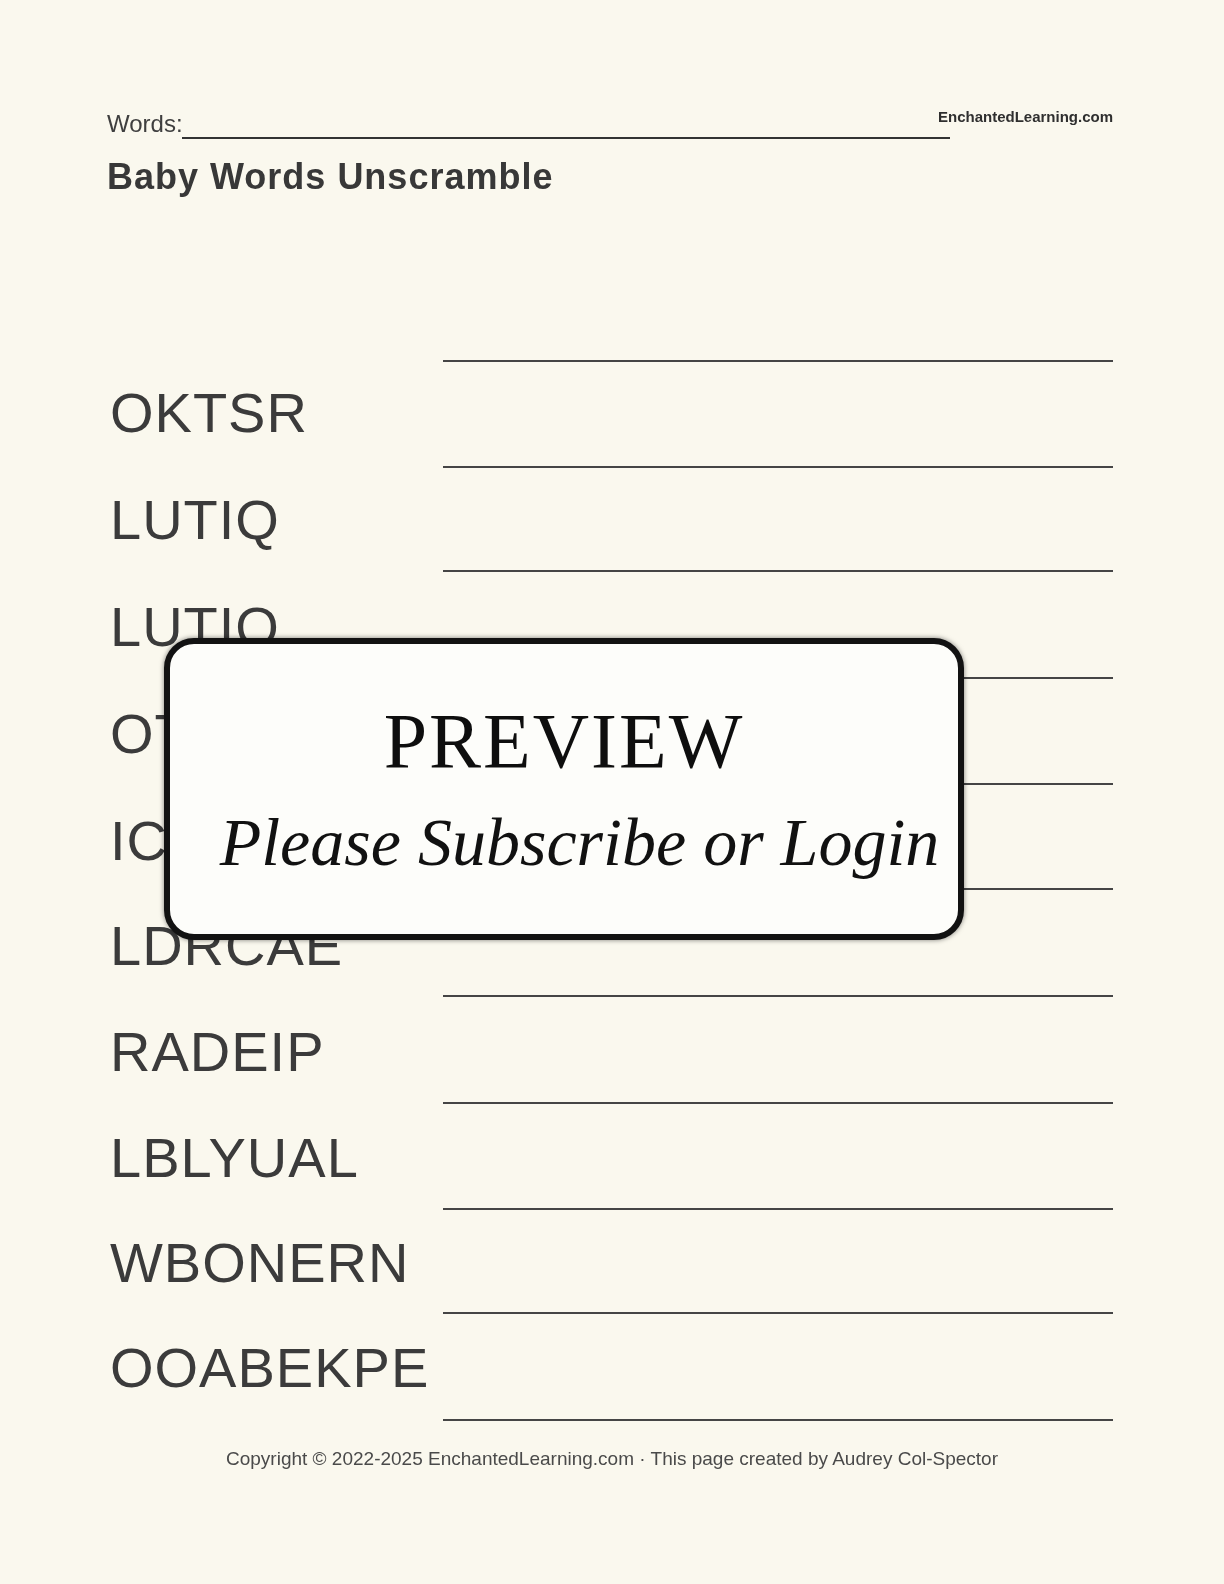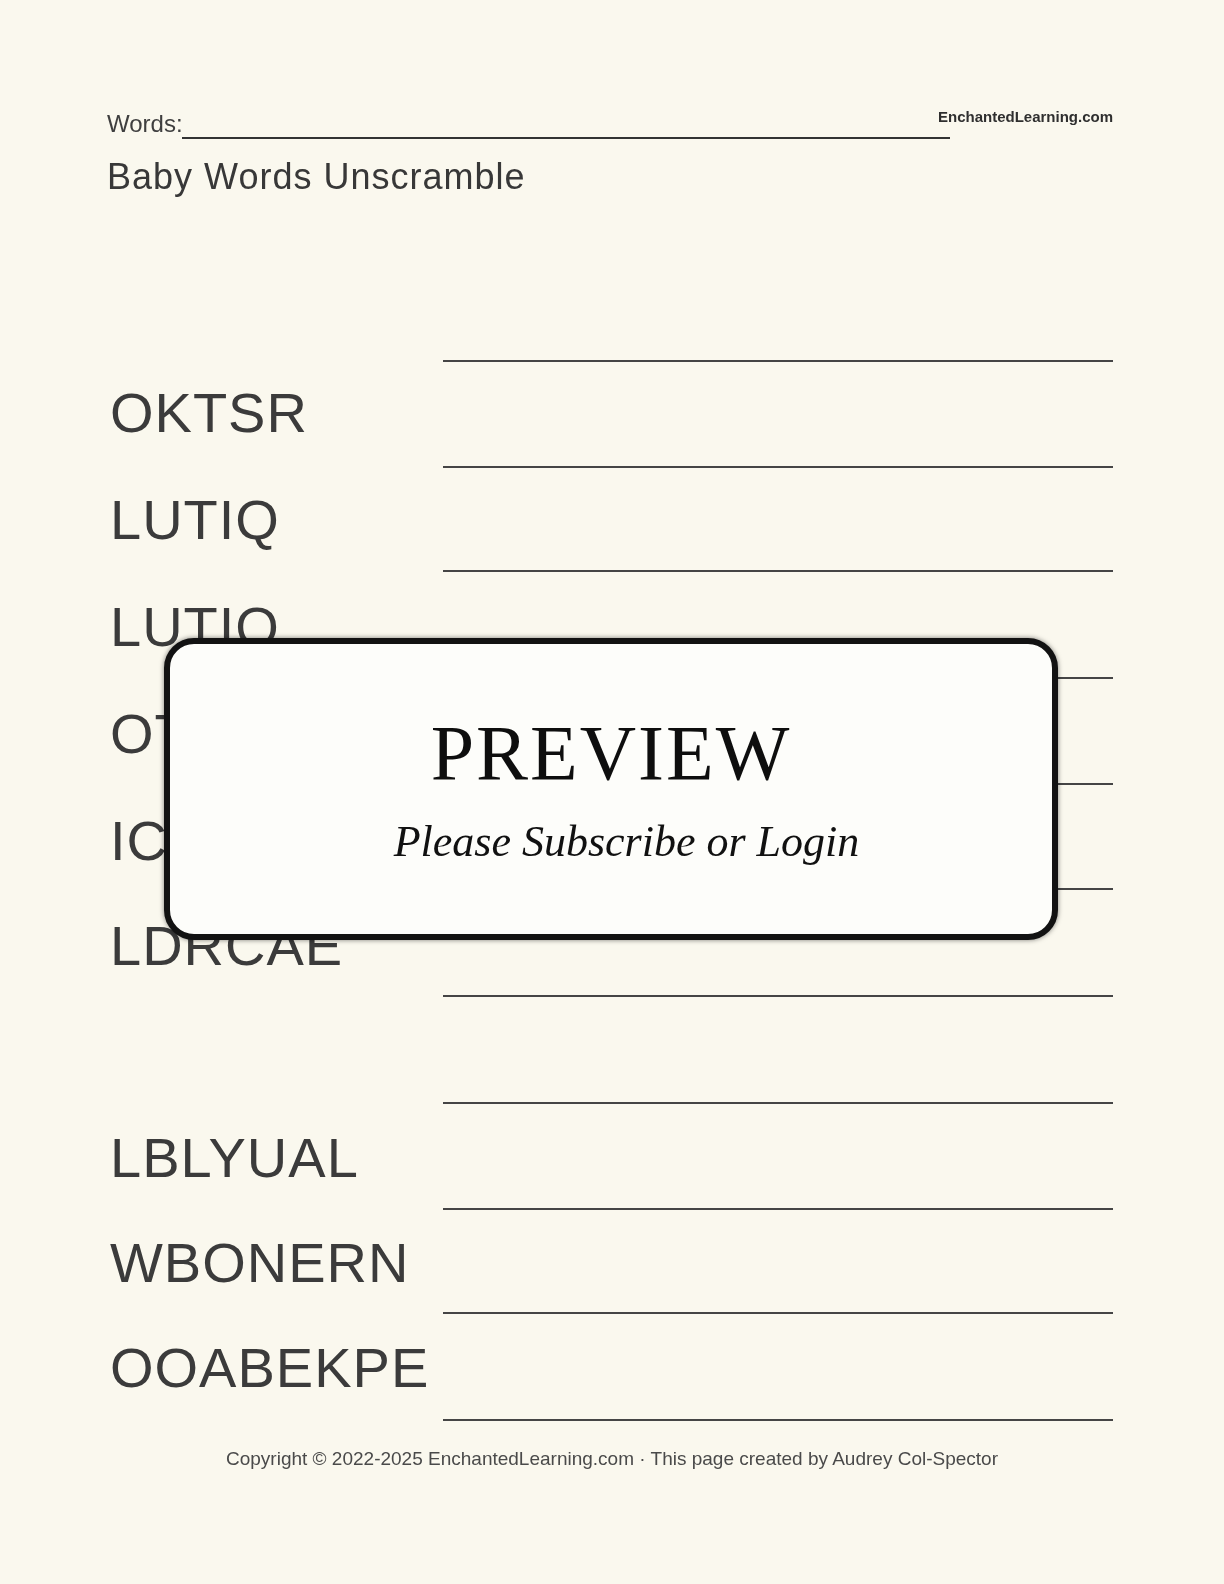--- a/index.html
+++ b/index.html
@@ -32,21 +32,21 @@
     right: 111px; top: 108px;
     font-size: 15px;
     font-weight: 600;
     color: #2F2F2F;
     text-decoration: none;
   }
   .ws-title {
     position: absolute;
     left: 107px; top: 156px;
     font-size: 36px;
-    font-weight: 400;
+    font-weight: 700;
     letter-spacing: 1px;
     color: #383838;
   }
   .ws-instructions {
     position: absolute;
     left: 107px; top: 211px;
     font-size: 20px;
     color: #3F3F3F;
   }
   
@@ -62,21 +62,21 @@
   .answer-line {
     position: absolute;
     left: 443px;
     width: 670px; height: 0;
     border-bottom: 2px solid #454545;
   }
   
   .preview-box {
     position: absolute;
     left: 164px; top: 638px;
-    width: 894px; height: 302px;
+    width: 800px; height: 302px;
     background: #FDFDFA;
     border: 6px solid #121212;
     border-radius: 30px;
     box-shadow: 0 0 5px rgba(0,0,0,0.5);
     display: flex;
     flex-direction: column;
     align-items: center;
     justify-content: center;
     gap: 28px;
     z-index: 5;
@@ -84,21 +84,21 @@
   .preview-title {
     font-family: "Liberation Serif", serif;
     font-size: 78px;
     line-height: 1;
     color: #0E0E0E;
     letter-spacing: 2px;
   }
   .preview-subtitle {
     font-family: "Liberation Serif", serif;
     font-style: italic;
-    font-size: 44px;
+    font-size: 68px;
     line-height: 1;
     color: #111111;
     margin-left: 31px;
   }
   
   .footer-text {
     position: absolute;
     left: 0; top: 1448px;
     width: 100%;
     text-align: center;
@@ -116,20 +116,21 @@
   <a class="site-link" href="#">EnchantedLearning.com</a>
 
   <h1 class="ws-title">Baby Words Unscramble</h1>
 
   <div class="word" style="top:385px">OKTSR</div>
   <div class="word" style="top:492px">LUTIQ</div>
   <div class="word" style="top:599px">LUTIQ</div>
   <div class="word" style="top:706px">OT</div>
   <div class="word" style="top:813px">IC</div>
   <div class="word" style="top:918px">LDRCAE</div>
+  <div class="word" style="top:1024px">RADEIP</div>
   <div class="word" style="top:1130px">LBLYUAL</div>
   <div class="word" style="top:1235px">WBONERN</div>
   <div class="word" style="top:1340px">OOABEKPE</div>
 
   <div class="answer-line" style="top:360px"></div>
   <div class="answer-line" style="top:466px"></div>
   <div class="answer-line" style="top:570px"></div>
   <div class="answer-line" style="top:677px"></div>
   <div class="answer-line" style="top:783px"></div>
   <div class="answer-line" style="top:888px"></div>

